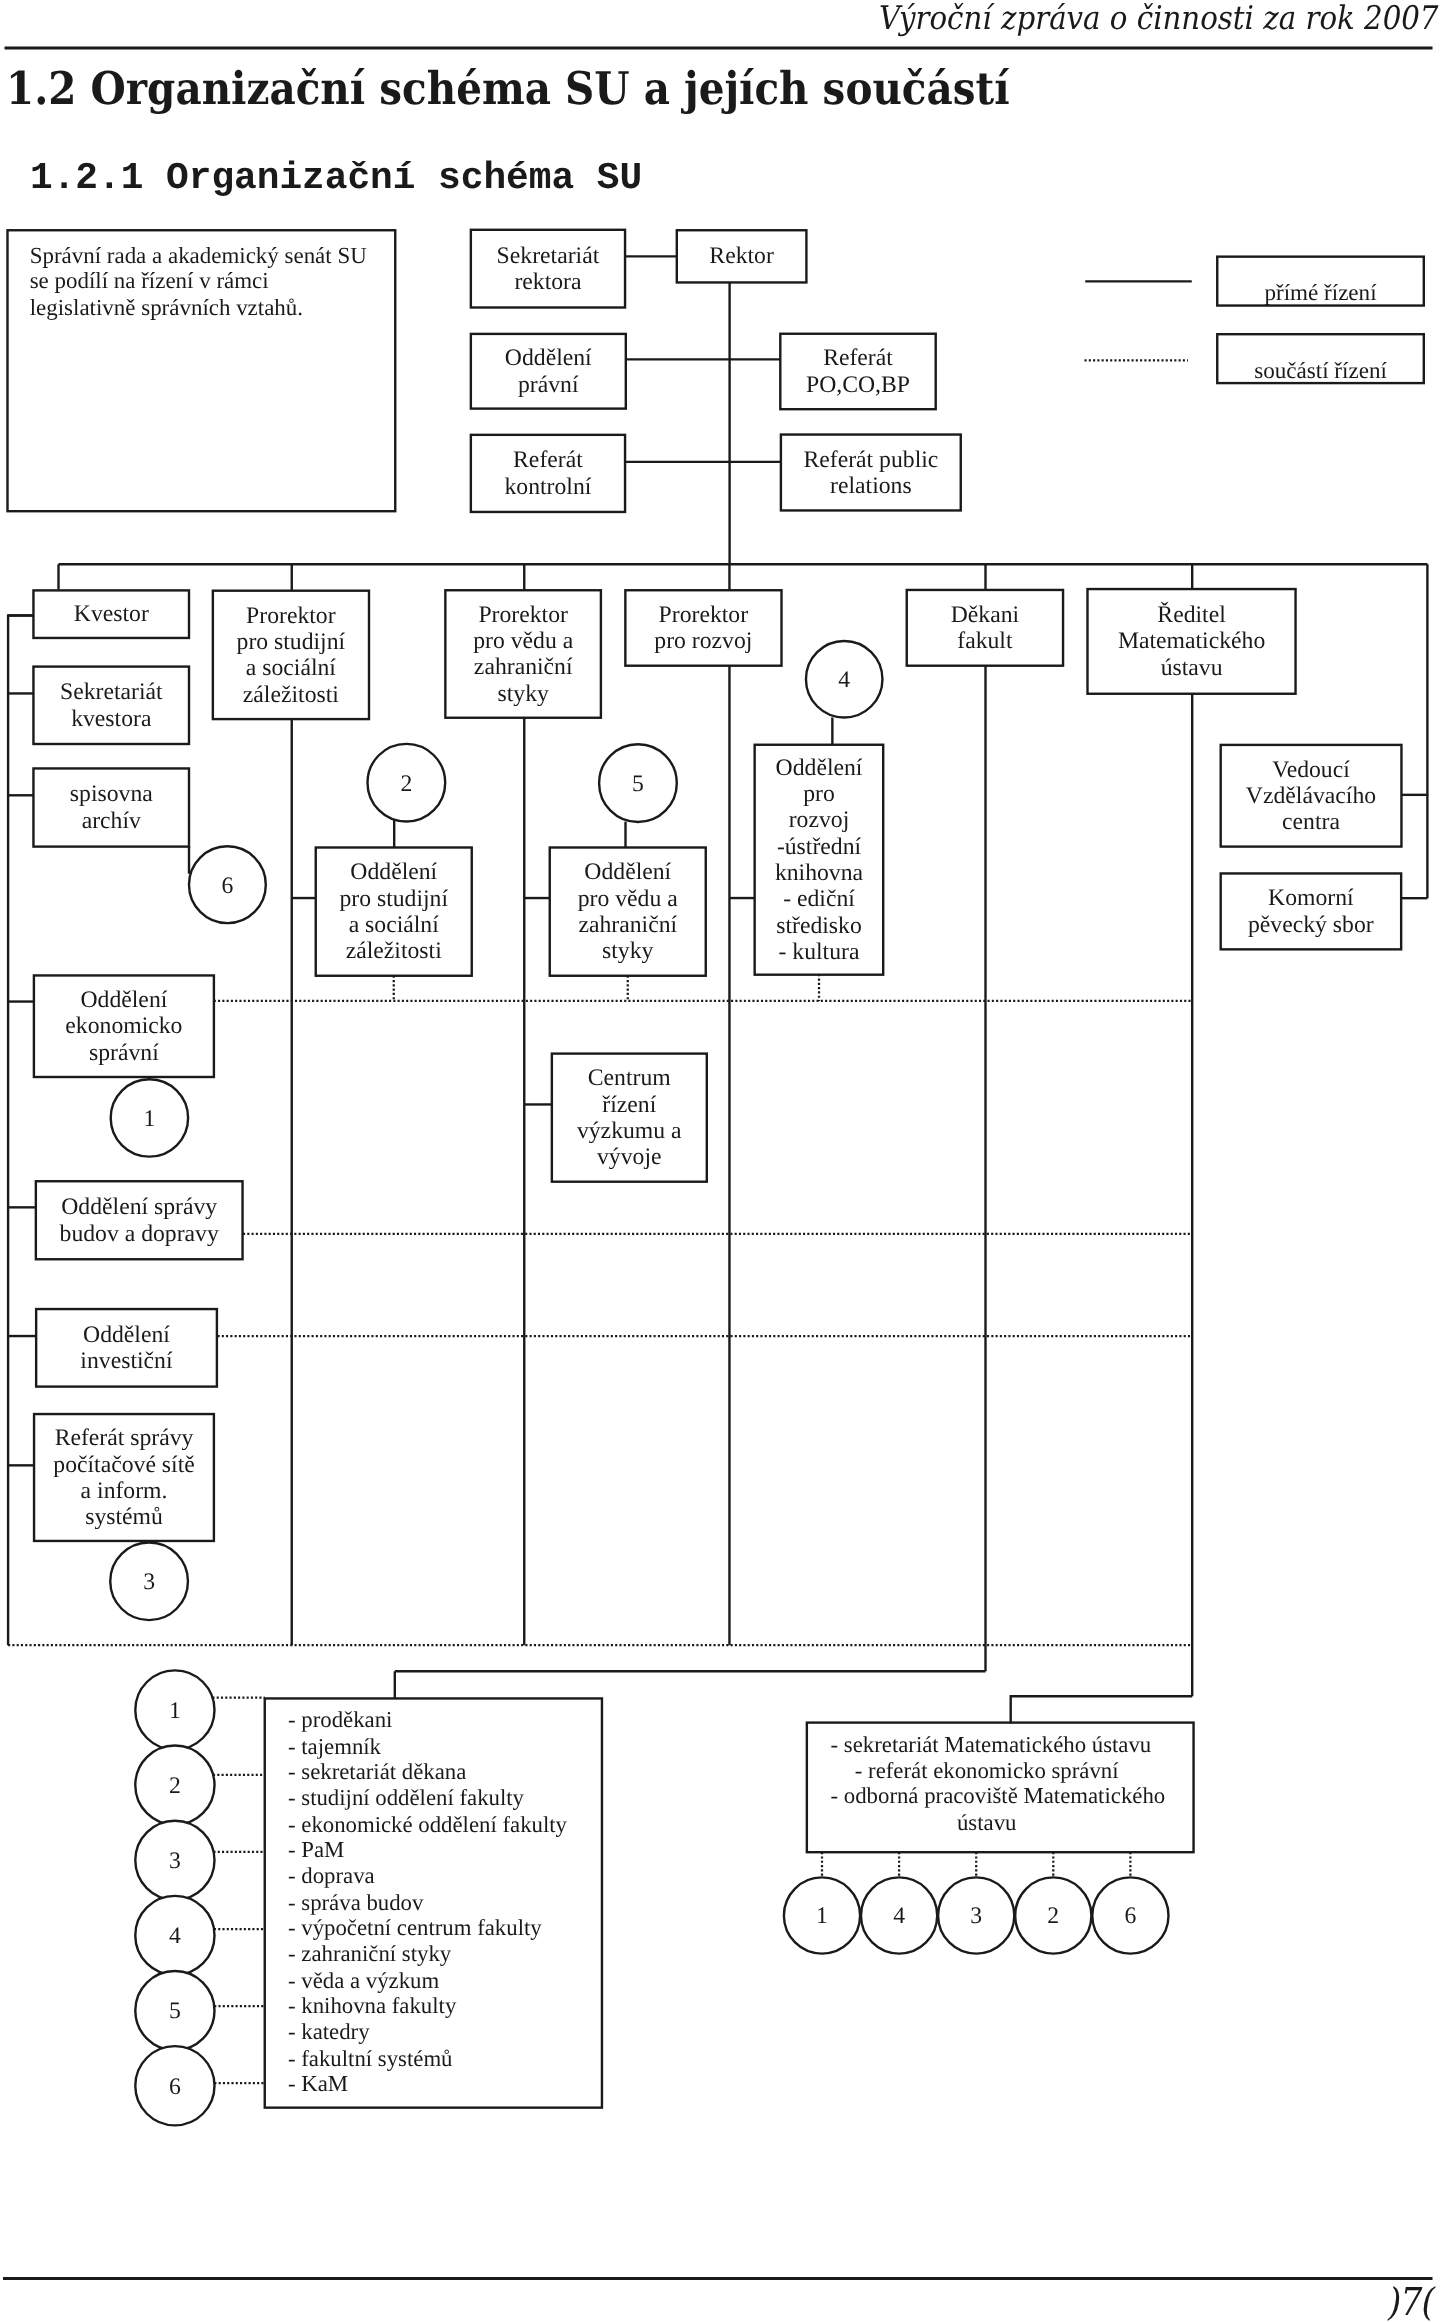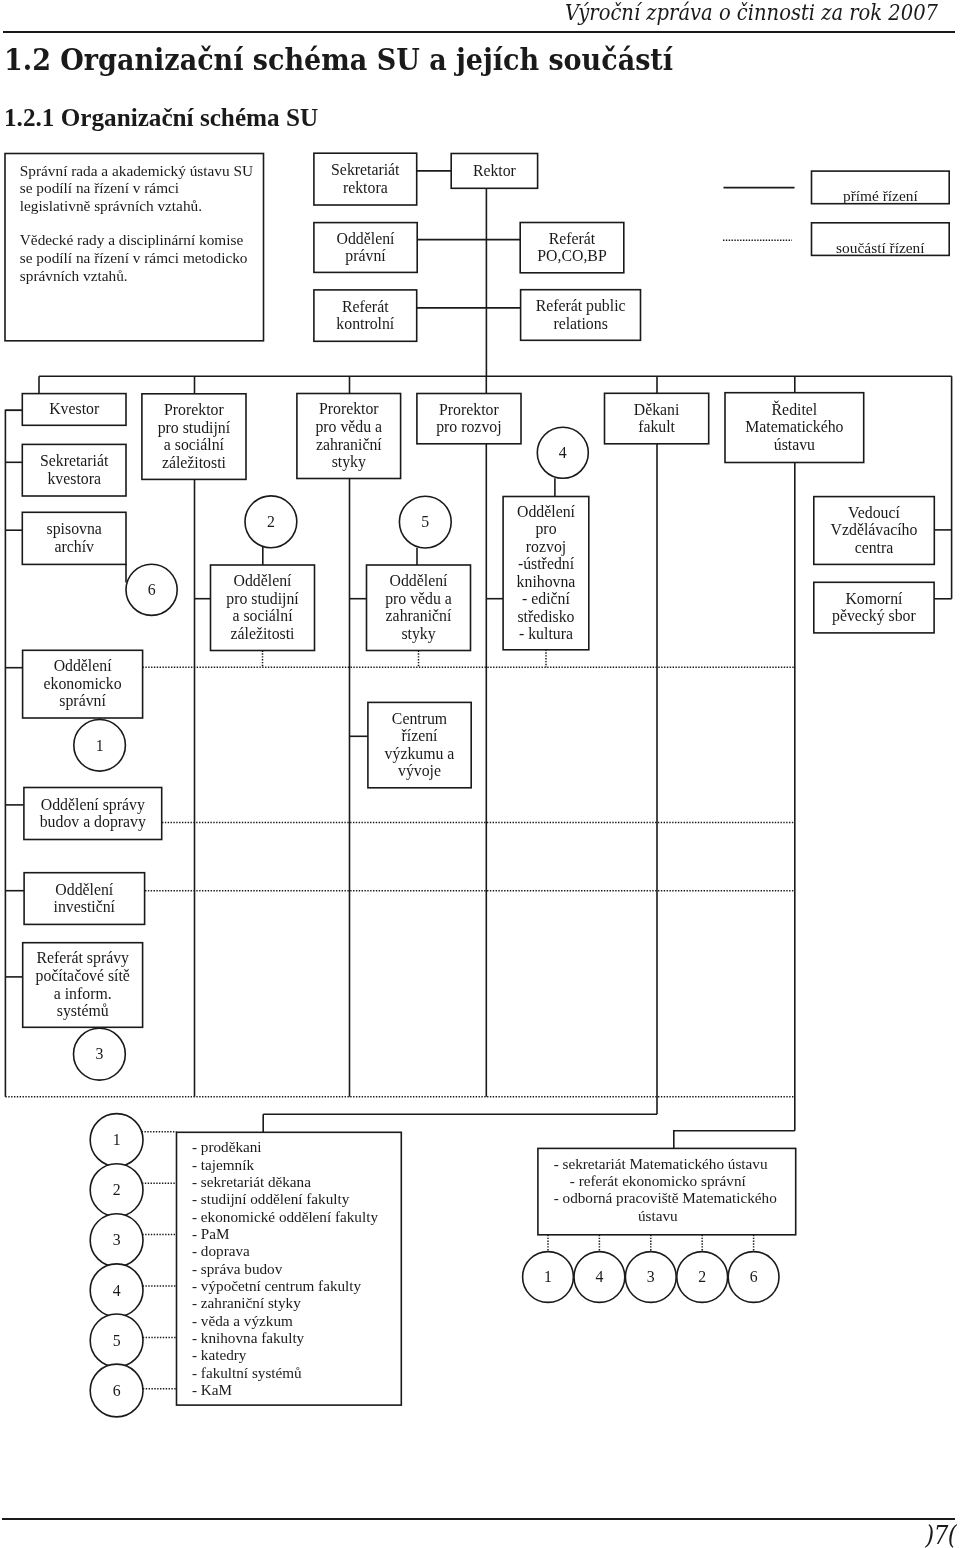--- a/index.html
+++ b/index.html
@@ -1,21 +1,21 @@
 <!DOCTYPE html>
 <html><head>
 <meta charset="utf-8">
 <style>
   html,body{margin:0;padding:0;background:#fff;}
   body{width:960px;height:1548px;font-family:"Liberation Serif",serif;color:#1a1a1a;position:relative;overflow:hidden;}
   .abs{position:absolute;}
-  #hdr-title{right:22px;top:0px;font-family:"DejaVu Serif Condensed","DejaVu Serif",serif;font-style:italic;font-size:21.7px;white-space:nowrap;}
+  #hdr-title{right:1px;top:0px;font-family:"DejaVu Serif Condensed","DejaVu Serif",serif;font-style:italic;font-size:21.7px;white-space:nowrap;}
   #hdr-rule{left:2.5px;top:30.8px;width:952.5px;height:2.2px;background:#1a1a1a;}
   #h1{left:4px;top:42px;font-family:"DejaVu Serif Condensed","DejaVu Serif",serif;font-weight:bold;font-size:30px;white-space:nowrap;}
-  #h2{left:4px;top:104px;font-family:Liberation Serif, serif;font-weight:bold;font-size:25.2px;white-space:nowrap;}
+  #h2{left:20px;top:104px;font-family:Liberation Mono, monospace;font-weight:bold;font-size:25.2px;white-space:nowrap;}
   #ftr-rule{left:2.2px;top:1518px;width:953px;height:2.1px;background:#1a1a1a;}
   #ftr-page{right:4px;top:1520px;font-family:"DejaVu Serif Condensed","DejaVu Serif",serif;font-style:italic;font-size:25.5px;letter-spacing:-0.6px;}
   #diagram{left:0;top:0;}
   svg text{font-family:"Liberation Serif",serif;fill:#1a1a1a;}
   .notebox{left:5px;top:153.5px;width:258.5px;height:187.3px;box-sizing:border-box;}
   .notetext{left:19.8px;top:161.5px;width:250px;font-size:15.3px;line-height:17.9px;}
   .notetext p{margin:0 0 15.9px 0;}
   .legendbox{box-sizing:border-box;display:flex;align-items:flex-end;justify-content:center;font-size:15.4px;}
   .legendbox span{position:relative;top:1.3px;}
   #legend-1{left:811.5px;top:171.1px;width:137.7px;height:32.6px;}
@@ -247,28 +247,23 @@
 </div>
 
 <div class="abs" id="hdr-title">Výroční zpráva o činnosti za rok 2007</div>
 <div class="abs" id="hdr-rule"></div>
 <div class="abs" id="h1">1.2 Organizační schéma SU a jejích součástí</div>
 <div class="abs" id="h2">1.2.1 Organizační schéma SU</div>
 
 <div class="abs notebox"></div>
 <div class="abs notetext">
   <p>
-    <span>Správní rada a akademický ústavu SU</span><br>
+    <span>Správní rada a akademický senát SU</span><br>
     <span>se podílí na řízení v rámci</span><br>
     <span>legislativně správních vztahů.</span>
-  </p>
-  <p>
-    <span>Vědecké rady a disciplinární komise</span><br>
-    <span>se podílí na řízení v rámci metodicko</span><br>
-    <span>správních vztahů.</span>
   </p>
 </div>
 
 <div class="abs legendbox" id="legend-1">
     <span>přímé řízení</span>
   </div>
 <div class="abs legendbox" id="legend-2">
     <span>součástí řízení</span>
   </div>
 

